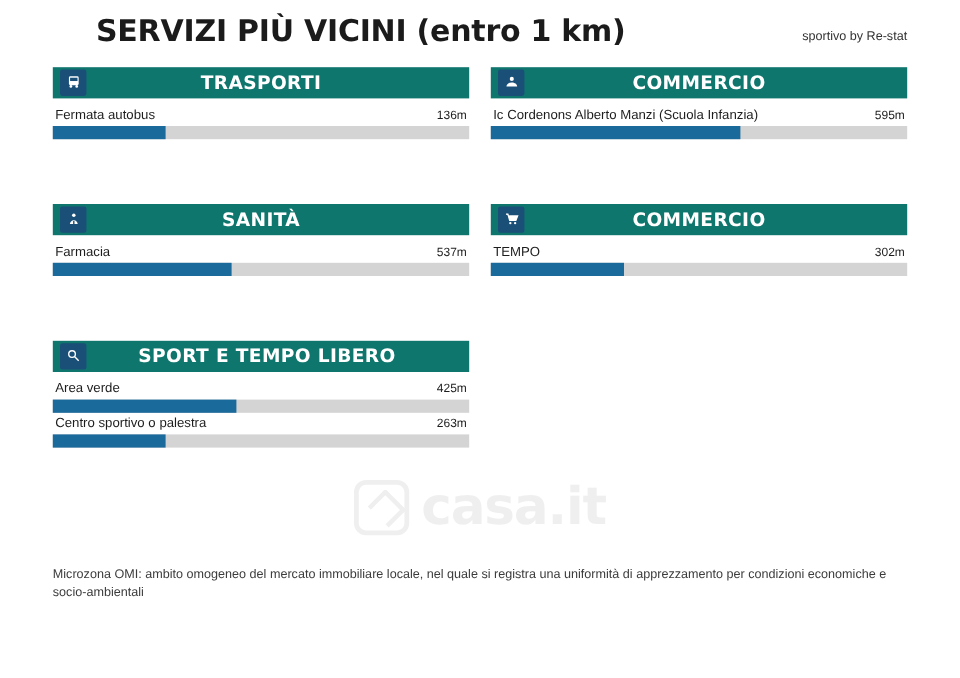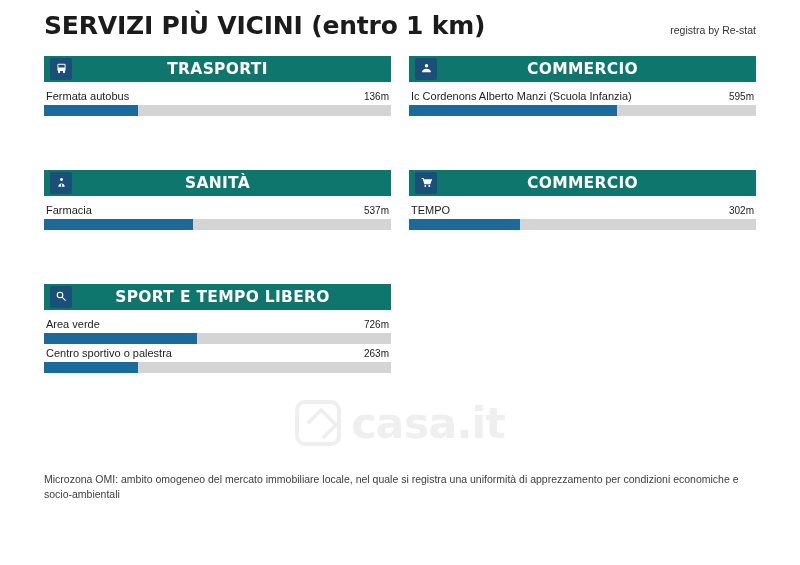--- a/index.html
+++ b/index.html
@@ -20,20 +20,21 @@
     position: relative;
     width: 800px;
     height: 565px;
     padding: 0 44px;
   }
   .header {
     display: flex;
     align-items: flex-end;
     justify-content: space-between;
     padding-top: 12px;
+    margin-left: 36px;
   }
   .title {
     font-size: 25px;
     font-weight: bold;
     letter-spacing: -0.2px;
     color: #1b1b1b;
     line-height: 1.1;
     font-family: "DejaVu Sans", sans-serif;
   }
   .powered {
@@ -165,21 +166,21 @@
     letter-spacing: -1px;
   }
 </style>
 </head>
 <body>
 
 <div class="page">
 
   <div class="header">
     <div class="title">SERVIZI PIÙ VICINI (entro 1 km)</div>
-    <div class="powered">registra by Re-stat</div>
+    <div class="powered">sportivo by Re-stat</div>
   </div>
 
   <div class="grid">
 
     <div class="cat">
       <div class="cat-head">
         <span class="cat-icon">
           <svg width="13" height="13" viewBox="0 0 16 16" fill="#ffffff" aria-hidden="true">
             <rect x="3" y="2" width="10" height="9" rx="1.5"></rect>
             <rect x="4.2" y="3.4" width="7.6" height="3.4" fill="#1a4f77"></rect>
@@ -287,21 +288,21 @@
             <circle cx="6.2" cy="6.2" r="3.4"></circle>
             <line x1="8.7" y1="8.7" x2="13" y2="13"></line>
           </svg>
         </span>
         <span class="cat-title">SPORT E TEMPO LIBERO</span>
       </div>
       <div class="items">
         <div class="item">
           <div class="item-row">
             <span class="item-name">Area verde</span>
-            <span class="item-dist">726m</span>
+            <span class="item-dist">425m</span>
           </div>
           <div class="bar-bg">
             <div class="bar-fill" style="width:44%"></div>
           </div>
         </div>
         <div class="item">
           <div class="item-row">
             <span class="item-name">Centro sportivo o palestra</span>
             <span class="item-dist">263m</span>
           </div>

